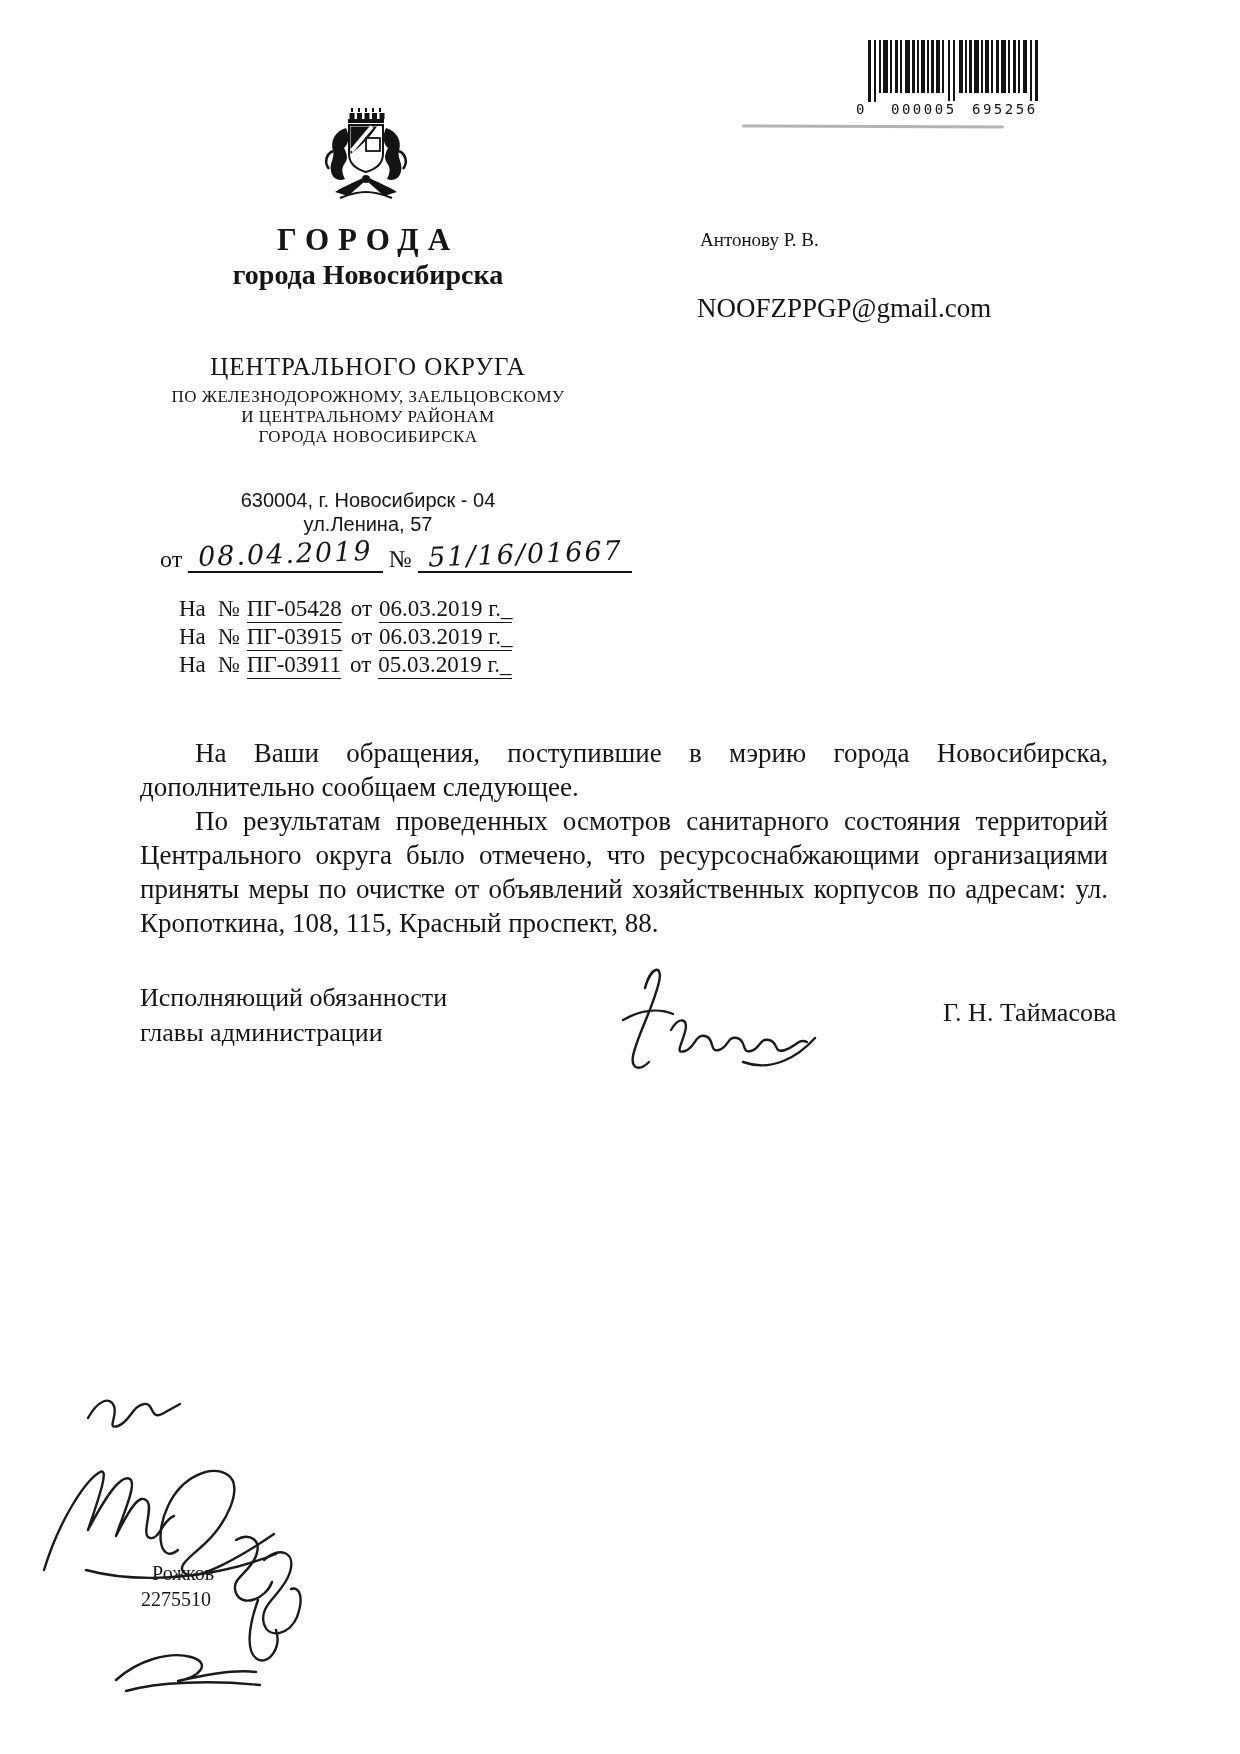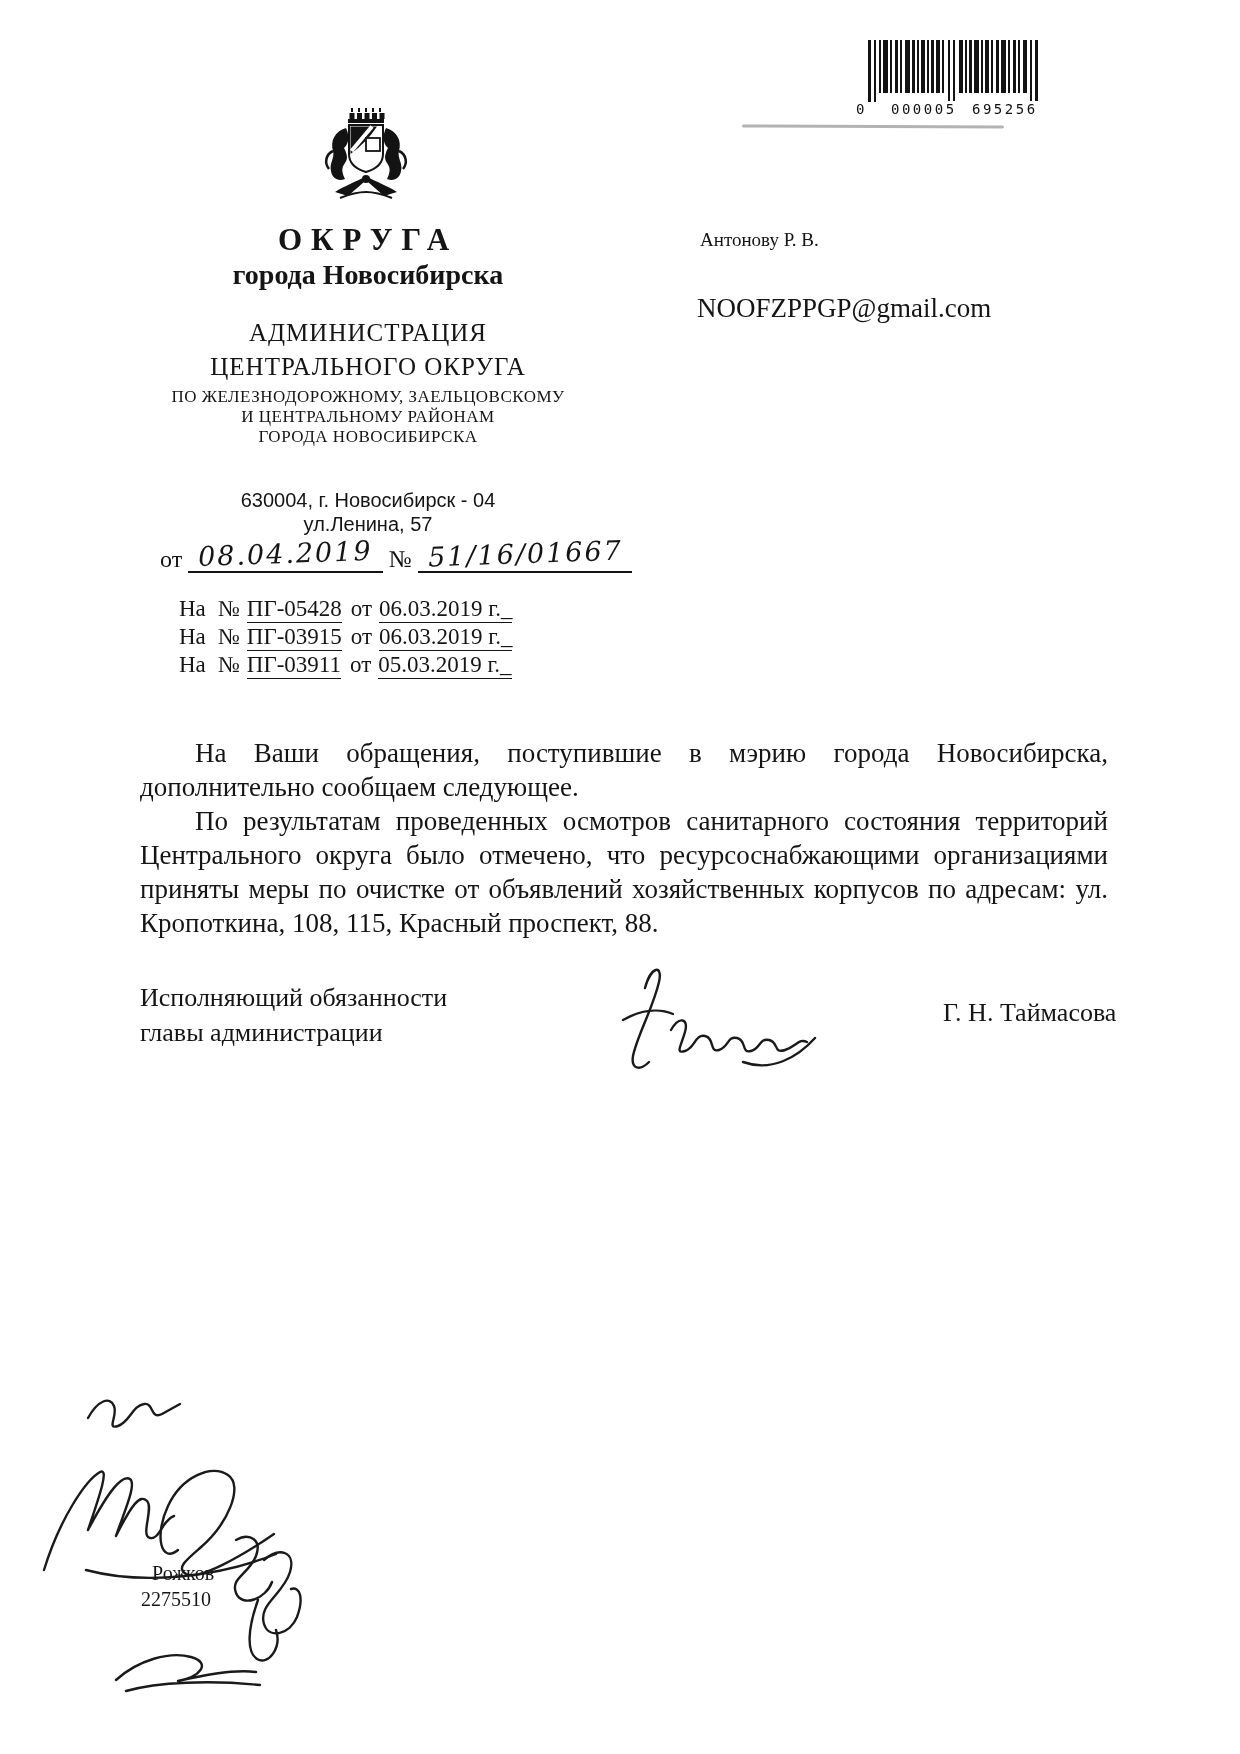--- a/index.html
+++ b/index.html
@@ -127,23 +127,22 @@
     <path id="sup" d="M26,20 C15,23 10,33 13,43 C15,50 9,55 11,63 C12,70 18,74 25,71 C22,65 21,60 25,55 C29,50 26,44 24,40 C30,35 29,26 26,20 Z"></path>
     <path d="M13,43 C6,46 4,55 9,61" stroke="#131313" stroke-width="2.5" fill="none"></path>
     <use href="#sup" transform="translate(92,0) scale(-1,1)"></use>
     <path d="M79,43 C86,46 88,55 83,61" stroke="#131313" stroke-width="2.5" fill="none"></path>
     <path d="M46,68 C36,74 24,78 15,84 L28,88 C37,80 43,75 46,72 Z"></path>
     <path d="M46,68 C56,74 68,78 77,84 L64,88 C55,80 49,75 46,72 Z"></path>
     <circle cx="46" cy="71" r="4"></circle>
     <path d="M20,90 C30,86 40,84 46,84 C52,84 62,86 72,90" stroke="#131313" stroke-width="2" fill="none"></path>
   </svg>
 
-  <div class="cline org1" style="top:222px">ОКРУГА</div>
+  <div class="cline org1" style="top:222px">ГОРОДА</div>
   <div class="cline org2" style="top:259px">города Новосибирска</div>
-  <div class="cline dept" style="top:319px">АДМИНИСТРАЦИЯ</div>
   <div class="cline dept" style="top:353px">ЦЕНТРАЛЬНОГО ОКРУГА</div>
   <div class="cline scope" style="top:387px">ПО ЖЕЛЕЗНОДОРОЖНОМУ, ЗАЕЛЬЦОВСКОМУ</div>
   <div class="cline scope" style="top:407px">И ЦЕНТРАЛЬНОМУ РАЙОНАМ</div>
   <div class="cline scope" style="top:427px">ГОРОДА НОВОСИБИРСКА</div>
   <div class="cline addr" style="top:449px">630004, г. Новосибирск - 04</div>
   <div class="cline addr" style="top:473px">ул.Ленина, 57</div>
 
   <div class="outgoing">
     <span>от</span>
     <span class="hw-slot slot-date"><span class="hw">08.04.2019</span></span>

